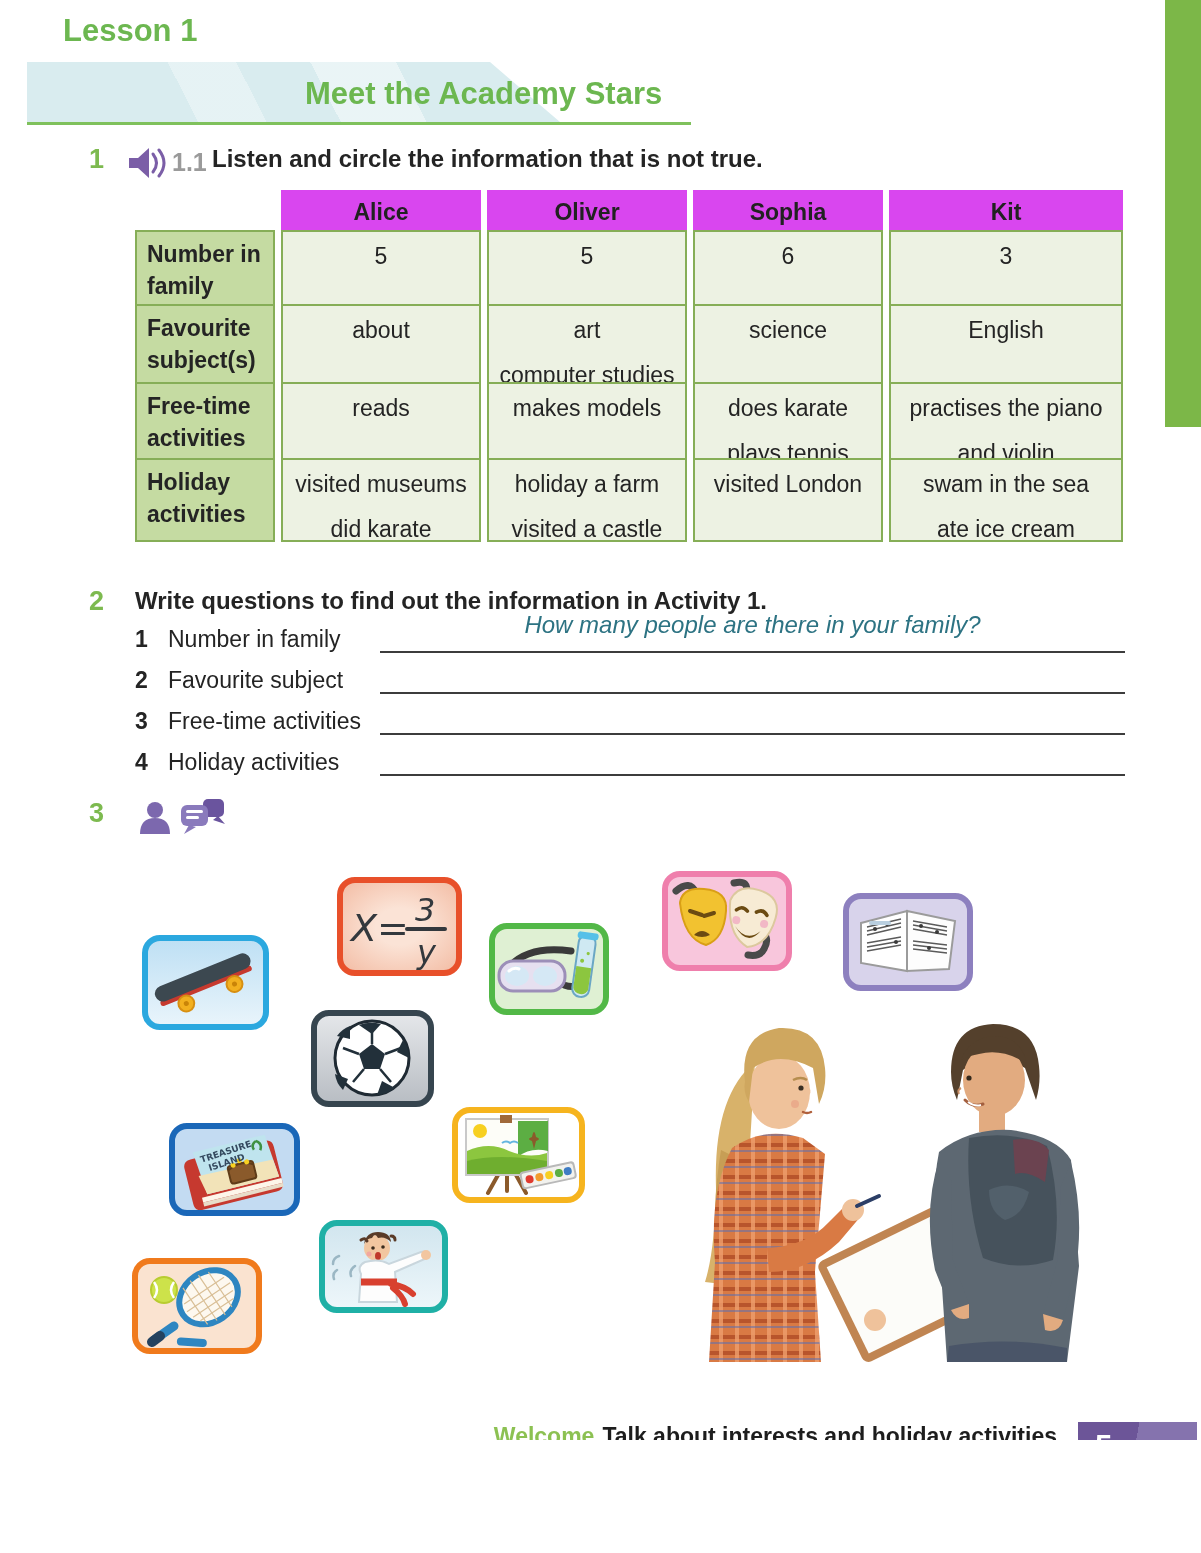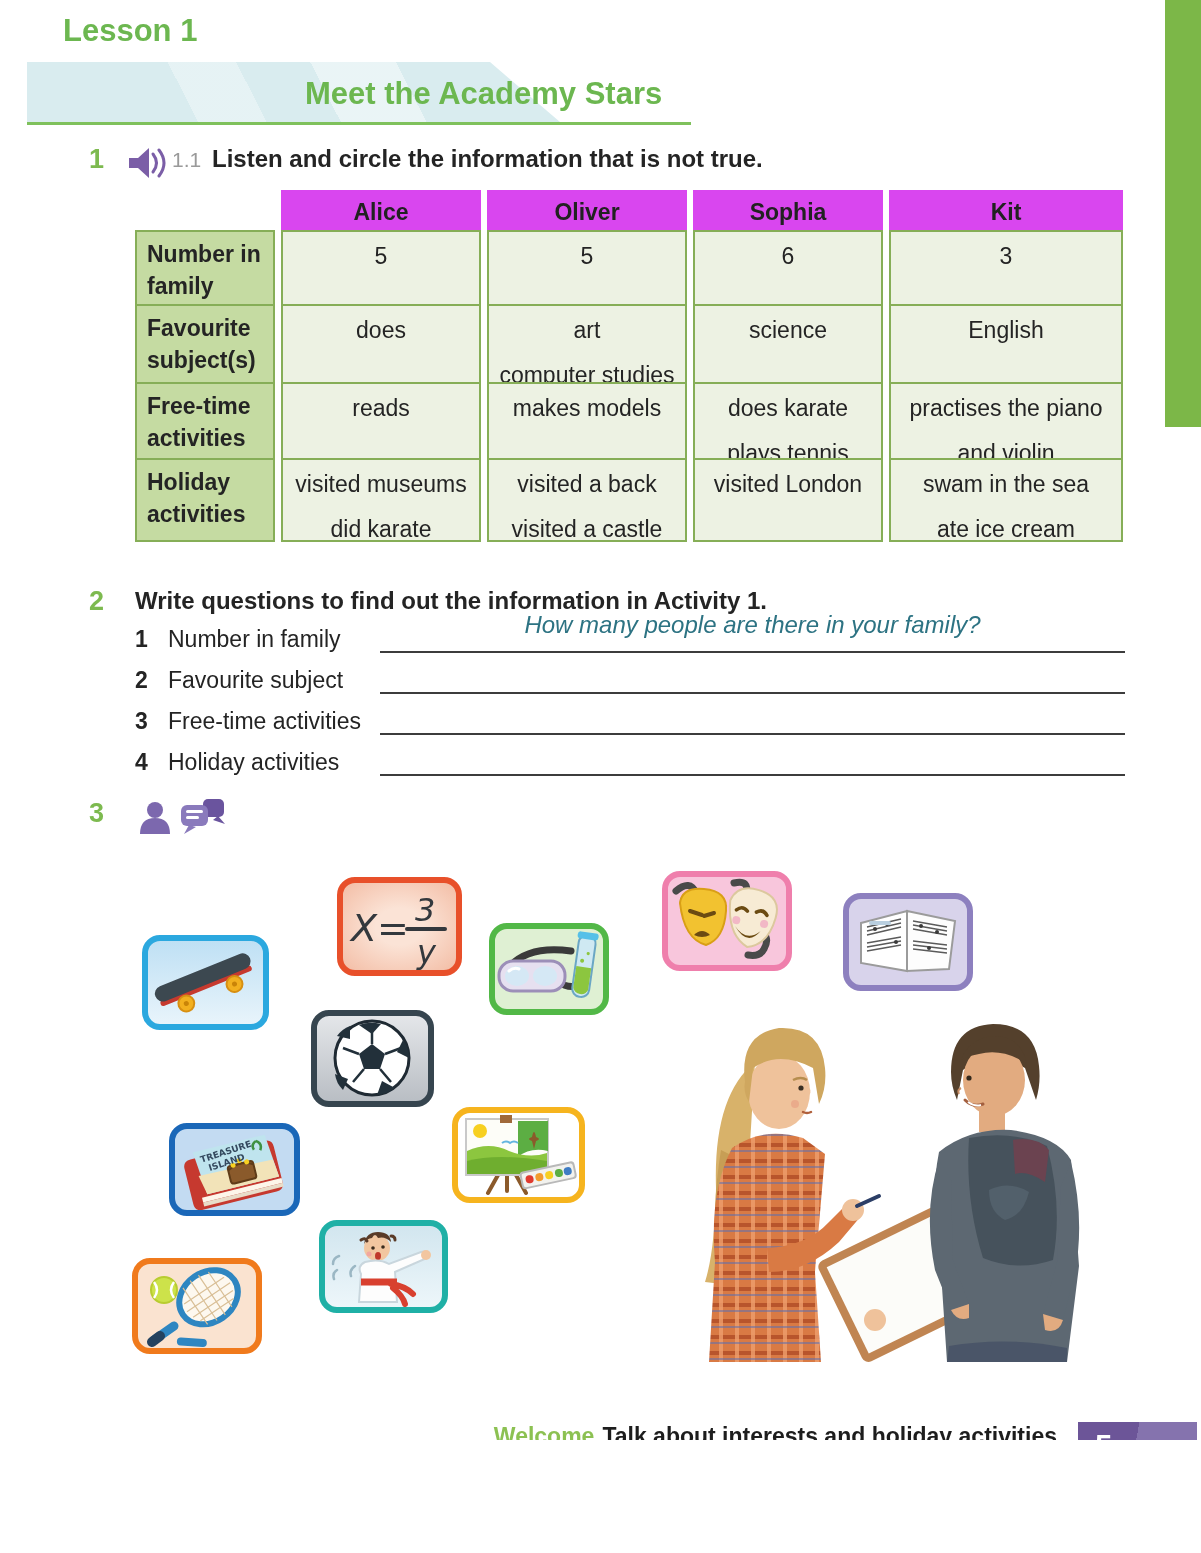--- a/index.html
+++ b/index.html
@@ -19,21 +19,21 @@
   .lesson-label{position:absolute;left:63px;top:13px;font-size:31px;font-weight:bold;color:#6cb750;}
   .lesson-title{position:absolute;left:305px;top:76px;font-size:31px;font-weight:bold;color:#6cb750;}
   .header-rule{position:absolute;left:27px;top:122px;width:664px;height:3px;background:#7fc15c;}
 
   .act-num{position:absolute;font-size:27px;font-weight:bold;color:#7dba4f;}
   .instr{font-size:24px;font-weight:bold;color:#242424;}
 
   
   .a1-num{left:89px;top:144px;}
   .audio-icon{position:absolute;left:126px;top:146px;width:40px;height:34px;}
-  .track{position:absolute;left:172px;top:148px;font-size:21px;font-weight:normal;color:#9a9a9a;}
+  .track{position:absolute;left:172px;top:148px;font-size:25px;font-weight:bold;color:#9a9a9a;}
   .a1-instr{position:absolute;left:212px;top:145px;}
 
   
   .table-grid{position:absolute;left:135px;top:190px;
       display:grid;grid-template-columns:140px 200px 200px 190px 234px;
       grid-template-rows:40px 74px 78px 76px 84px;column-gap:6px;}
   .cell{box-sizing:border-box;font-size:23px;line-height:1.4;}
   .corner{background:transparent;}
   .head-cell{background:#d946ef;font-weight:bold;text-align:center;padding-top:6px;color:#212121;}
   .label-cell{background:#c5dba2;font-weight:bold;padding:6px 4px 0 10px;
@@ -120,21 +120,21 @@
         <div class="cell-line">5</div>
       </div>
       <div class="cell data-cell">
         <div class="cell-line">6</div>
       </div>
       <div class="cell data-cell">
         <div class="cell-line">3</div>
       </div>
       <div class="cell label-cell">Favourite subject(s)</div>
       <div class="cell data-cell">
-        <div class="cell-line">does</div>
+        <div class="cell-line">about</div>
       </div>
       <div class="cell data-cell">
         <div class="cell-line">art</div>
         <div class="cell-line">computer studies</div>
       </div>
       <div class="cell data-cell">
         <div class="cell-line">science</div>
       </div>
       <div class="cell data-cell">
         <div class="cell-line">English</div>
@@ -153,21 +153,21 @@
       <div class="cell data-cell">
         <div class="cell-line">practises the piano</div>
         <div class="cell-line">and violin</div>
       </div>
       <div class="cell label-cell last-row">Holiday activities</div>
       <div class="cell data-cell last-row">
         <div class="cell-line">visited museums</div>
         <div class="cell-line">did karate</div>
       </div>
       <div class="cell data-cell last-row">
-        <div class="cell-line">visited a back</div>
+        <div class="cell-line">holiday a farm</div>
         <div class="cell-line">visited a castle</div>
       </div>
       <div class="cell data-cell last-row">
         <div class="cell-line">visited London</div>
       </div>
       <div class="cell data-cell last-row">
         <div class="cell-line">swam in the sea</div>
         <div class="cell-line">ate ice cream</div>
       </div>
     </div>

